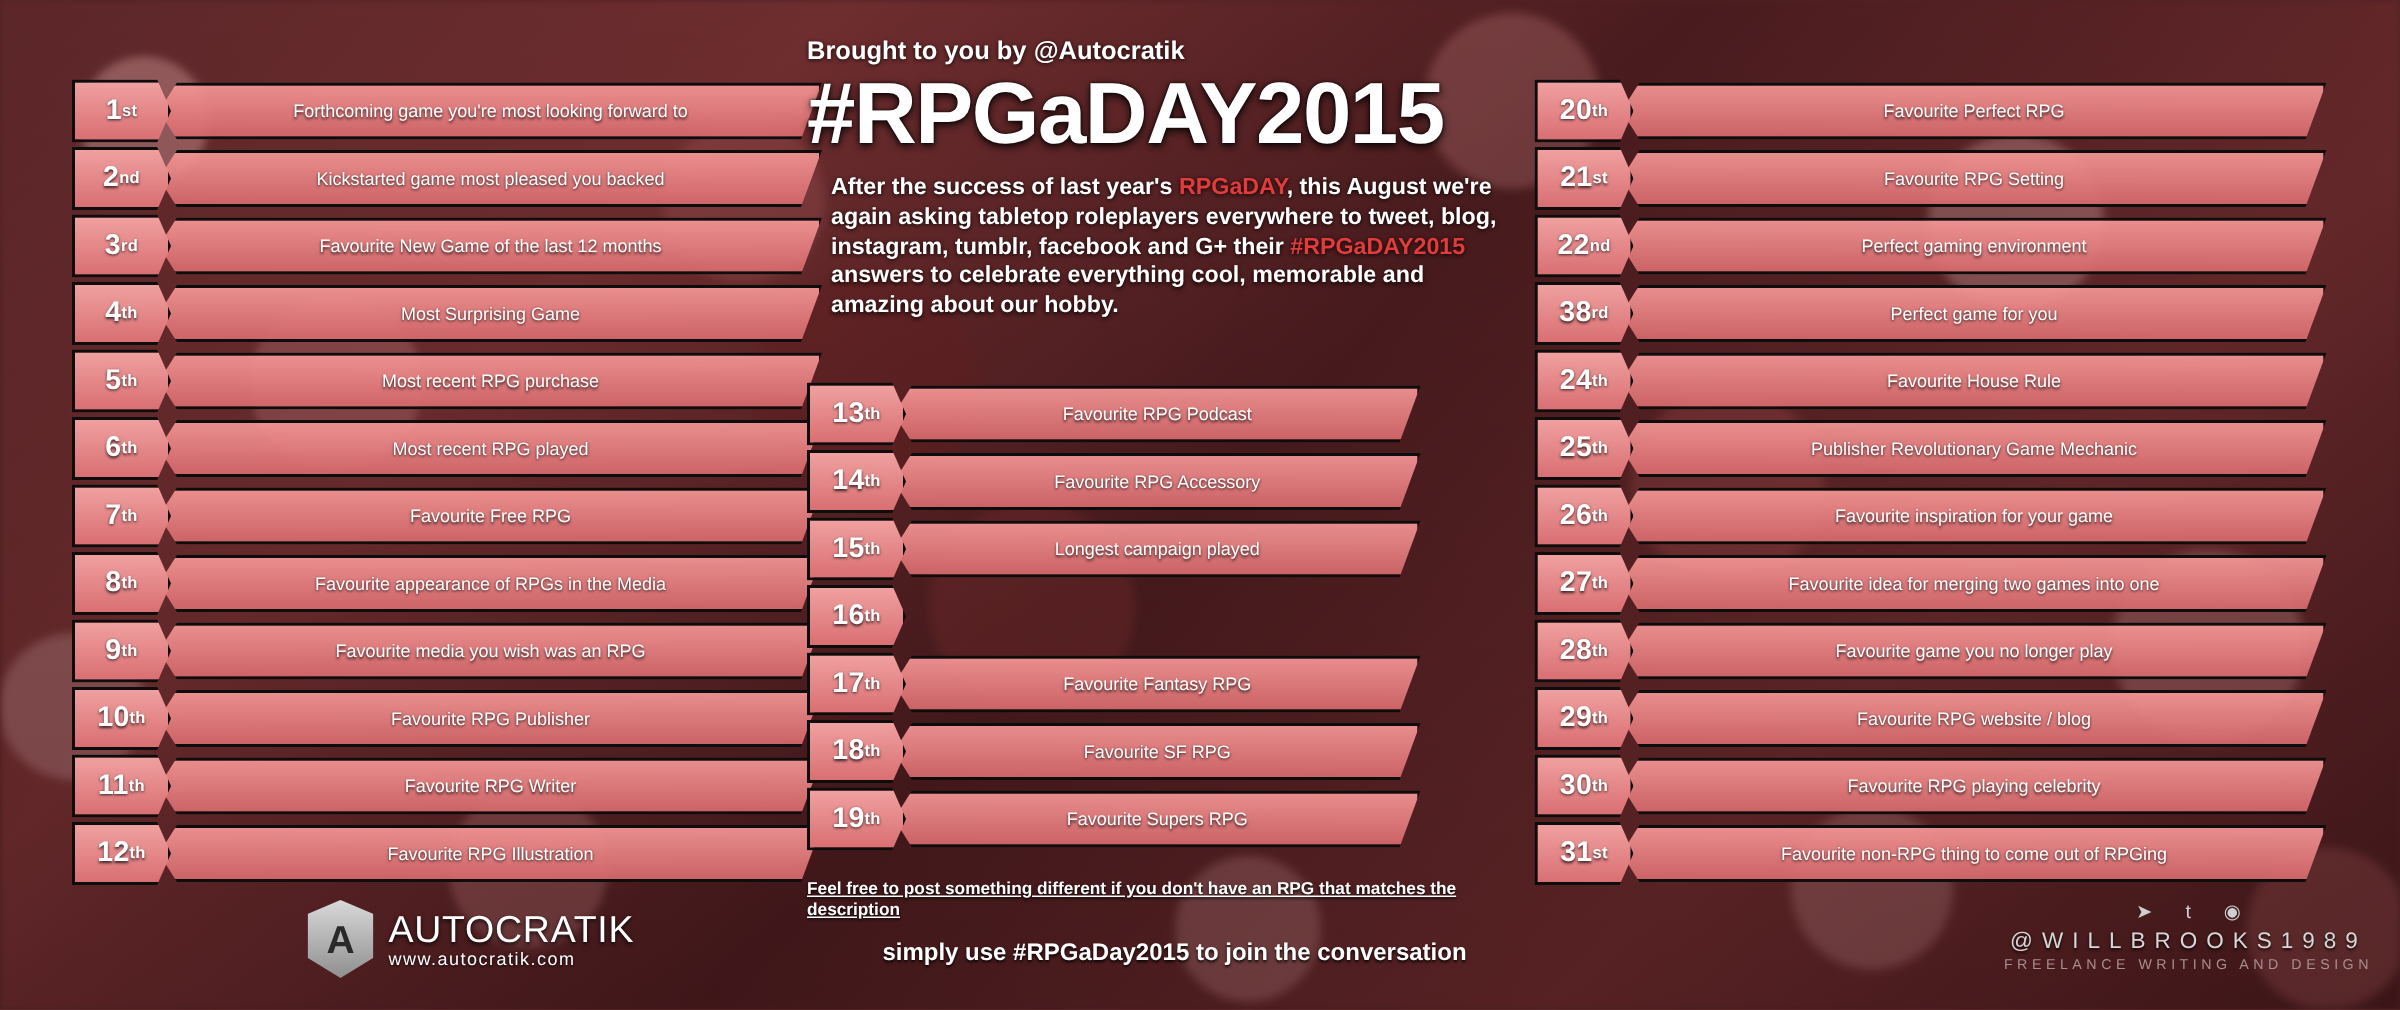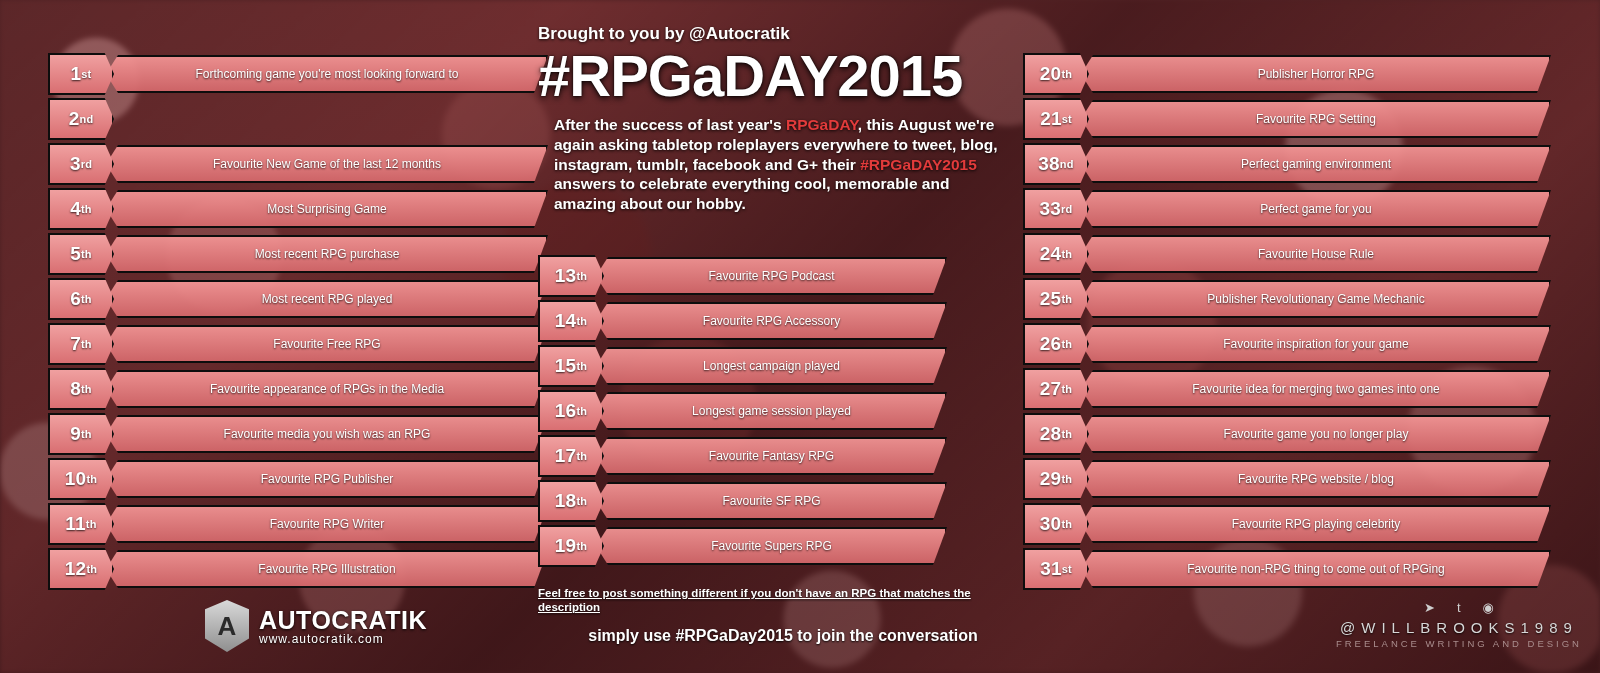--- a/index.html
+++ b/index.html
@@ -123,21 +123,21 @@
   
   #autocratik{position:absolute;left:205px;top:600px;display:flex;align-items:center;gap:10px;}
   #acshield{
     width:44px;height:52px;
     background:linear-gradient(180deg,#d9d9d9,#8f8f8f);
     clip-path:polygon(50% 0,100% 18%,100% 74%,50% 100%,0 74%,0 18%);
     display:flex;align-items:center;justify-content:center;
     color:#2a2a2a;font-weight:bold;font-size:26px;
   }
   #actext{line-height:1.05;}
-  #acname{color:#fff;font-size:25px;font-weight:bold;letter-spacing:.5px;text-shadow:0 1px 3px rgba(0,0,0,.9);}
+  #acname{color:#fff;font-size:25px;font-weight:normal;letter-spacing:.5px;text-shadow:0 1px 3px rgba(0,0,0,.9);}
   #acurl{color:#fff;font-size:12px;letter-spacing:1px;text-shadow:0 1px 2px rgba(0,0,0,.9);}
 
   #brooks{position:absolute;right:18px;top:600px;text-align:center;color:#b9b9b9;}
   #brooksicons{display:flex;gap:22px;justify-content:center;align-items:center;margin-bottom:4px;}
   #brooksicons span{font-size:13px;color:#cfcfcf;}
   #brooksname{font-size:15px;letter-spacing:6px;color:#d7d7d7;text-shadow:0 1px 2px rgba(0,0,0,.8);}
   #brookssub{font-size:9.5px;letter-spacing:3px;color:#a98d8d;margin-top:2px;}
 </style>
 </head>
 <body>
@@ -153,20 +153,21 @@
           <span>1</span>
           <sup>st</sup>
         </div>
         <div class="bar left-clip">Forthcoming game you're most looking forward to</div>
       </div>
       <div class="row">
         <div class="badge">
           <span>2</span>
           <sup>nd</sup>
         </div>
+        <div class="bar left-clip">Kickstarted game most pleased you backed</div>
       </div>
       <div class="row">
         <div class="badge">
           <span>3</span>
           <sup>rd</sup>
         </div>
         <div class="bar left-clip">Favourite New Game of the last 12 months</div>
       </div>
       <div class="row">
         <div class="badge">
@@ -252,21 +253,20 @@
           <span>15</span>
           <sup>th</sup>
         </div>
         <div class="bar left-clip">Longest campaign played</div>
       </div>
       <div class="row">
         <div class="badge">
           <span>16</span>
           <sup>th</sup>
         </div>
-        <div class="bar left-clip">Longest game session played</div>
       </div>
       <div class="row">
         <div class="badge">
           <span>17</span>
           <sup>th</sup>
         </div>
         <div class="bar left-clip">Favourite Fantasy RPG</div>
       </div>
       <div class="row">
         <div class="badge">
@@ -282,39 +282,39 @@
         </div>
         <div class="bar left-clip">Favourite Supers RPG</div>
       </div>
     </div>
   <div class="col" id="col-right">
       <div class="row">
         <div class="badge">
           <span>20</span>
           <sup>th</sup>
         </div>
-        <div class="bar left-clip">Publisher Horror RPG</div>
+        <div class="bar left-clip">Favourite Perfect RPG</div>
       </div>
       <div class="row">
         <div class="badge">
           <span>21</span>
           <sup>st</sup>
         </div>
         <div class="bar left-clip">Favourite RPG Setting</div>
       </div>
       <div class="row">
         <div class="badge">
+          <span>22</span>
+          <sup>nd</sup>
+        </div>
+        <div class="bar left-clip">Perfect gaming environment</div>
+      </div>
+      <div class="row">
+        <div class="badge">
           <span>38</span>
-          <sup>nd</sup>
-        </div>
-        <div class="bar left-clip">Perfect gaming environment</div>
-      </div>
-      <div class="row">
-        <div class="badge">
-          <span>33</span>
           <sup>rd</sup>
         </div>
         <div class="bar left-clip">Perfect game for you</div>
       </div>
       <div class="row">
         <div class="badge">
           <span>24</span>
           <sup>th</sup>
         </div>
         <div class="bar left-clip">Favourite House Rule</div>

